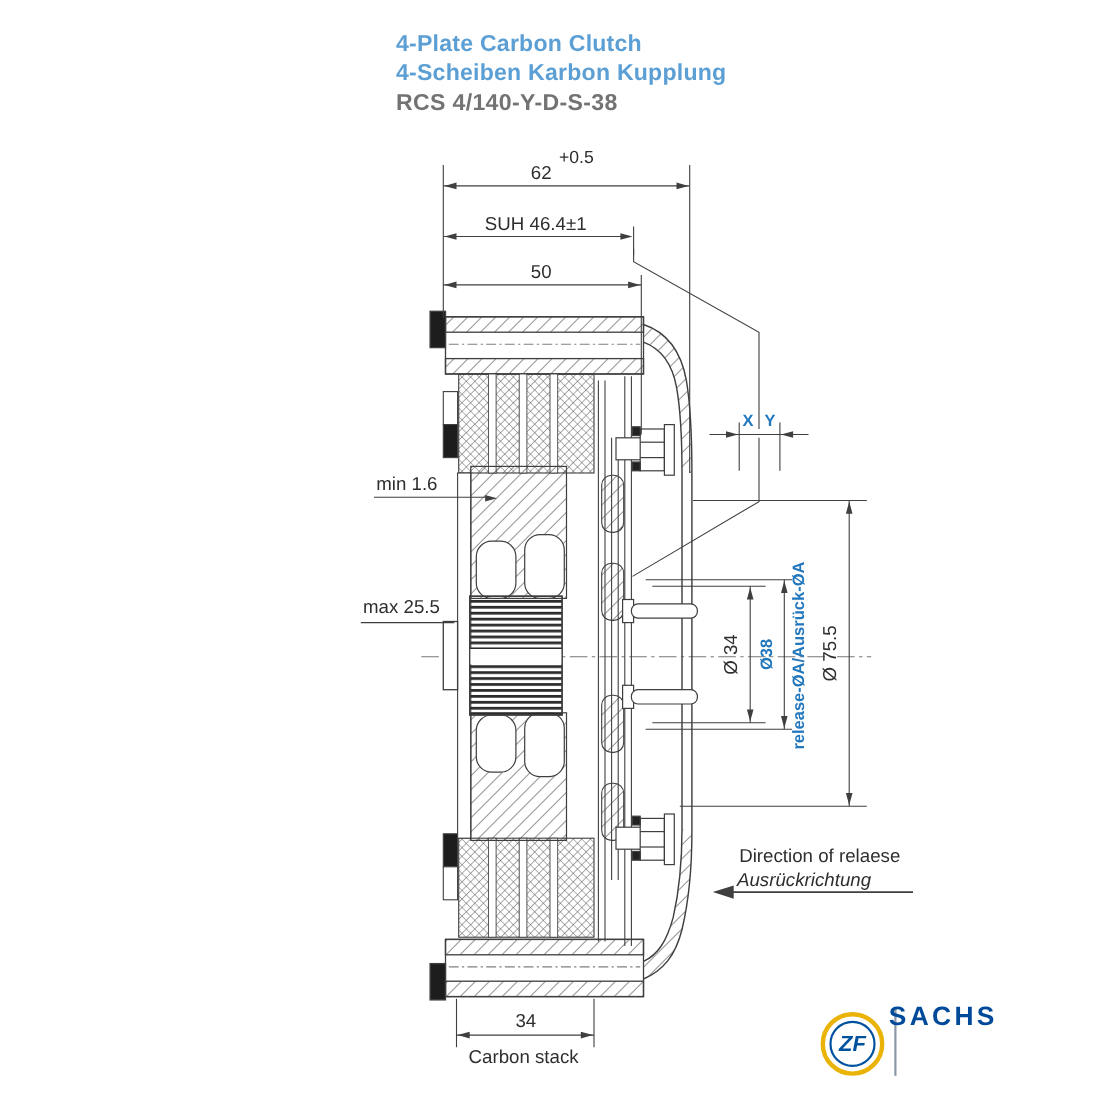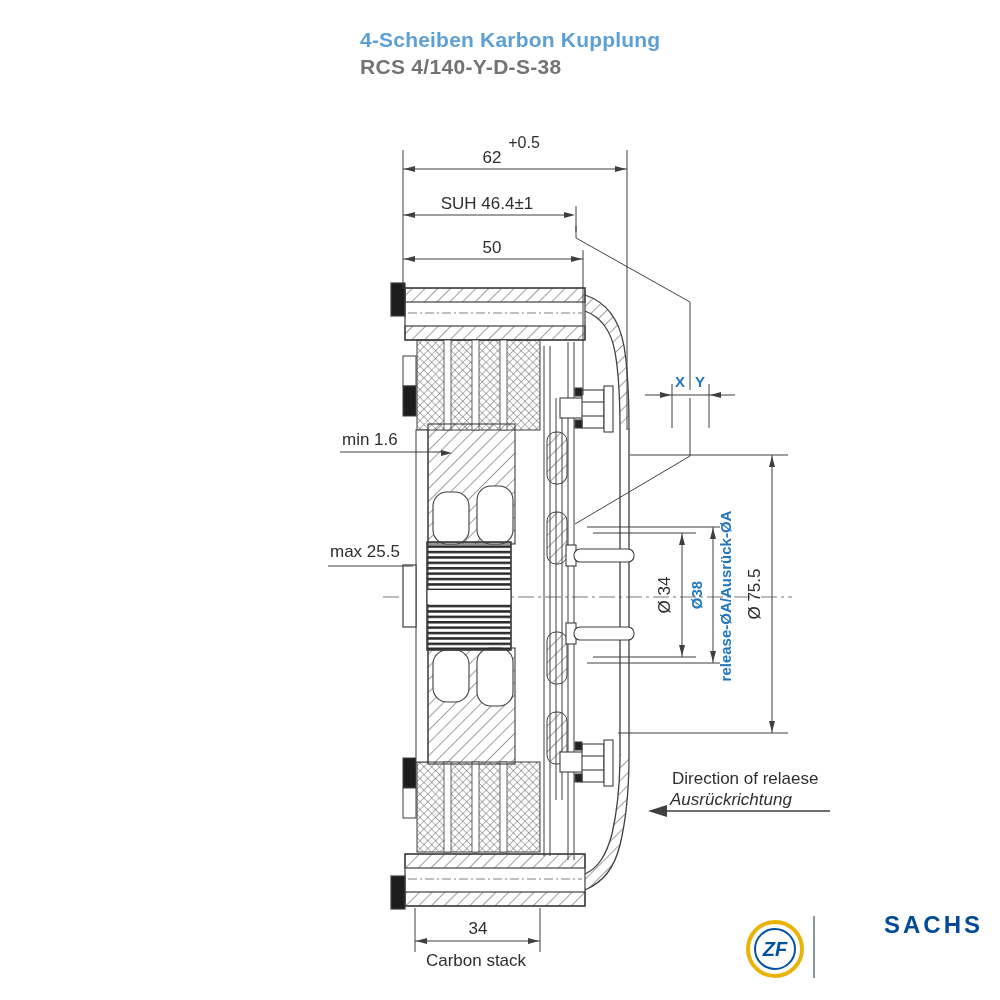--- a/index.html
+++ b/index.html
@@ -18,30 +18,31 @@
   .zf-badge{
     position:absolute;left:6px;top:10px;width:50px;height:50px;border-radius:50%;
     border:4px solid #eab308;display:flex;align-items:center;justify-content:center;
   }
   .zf-inner{
     width:38px;height:38px;border-radius:50%;border:2px solid #00529e;
     display:flex;align-items:center;justify-content:center;
   }
   .zf-letters{color:#00529e;font-weight:800;font-style:italic;font-size:20px;letter-spacing:0px;}
   .logo-sep{position:absolute;left:73px;top:6px;width:2px;height:62px;background:#8a97a5;}
-  .brand-text{position:absolute;left:85px;top:2px;width:158px;text-align:right;}
+  .brand-text{position:absolute;left:68px;top:2px;width:158px;text-align:left;}
   .sachs{color:#004a99;font-weight:800;font-size:24px;letter-spacing:3px;line-height:26px;}
   .motorsport{font-size:29px;font-weight:800;font-style:italic;line-height:30px;letter-spacing:0px;margin-top:1px;white-space:nowrap;}
   .motor{color:#d2232a;}
   .sport{color:#004a99;}
 </style>
 </head>
 <body>
 
 <div class="title-block">
+  <div class="title-line">4-Plate Carbon Clutch</div>
   <div class="title-line">4-Scheiben Karbon Kupplung</div>
   <div class="model-line">RCS 4/140-Y-D-S-38</div>
 </div>
 
 <svg width="1000" height="1000" viewBox="0 0 1000 1000" style="position:absolute;left:0;top:0;">
   <defs>
     <pattern id="hatch45" width="9" height="9" patternUnits="userSpaceOnUse" patternTransform="rotate(45)">
       <line x1="0" y1="0" x2="0" y2="9" stroke="#4a4a4a" stroke-width="1.1"></line>
     </pattern>
     <pattern id="cross45" width="5.5" height="5.5" patternUnits="userSpaceOnUse" patternTransform="rotate(45)">

